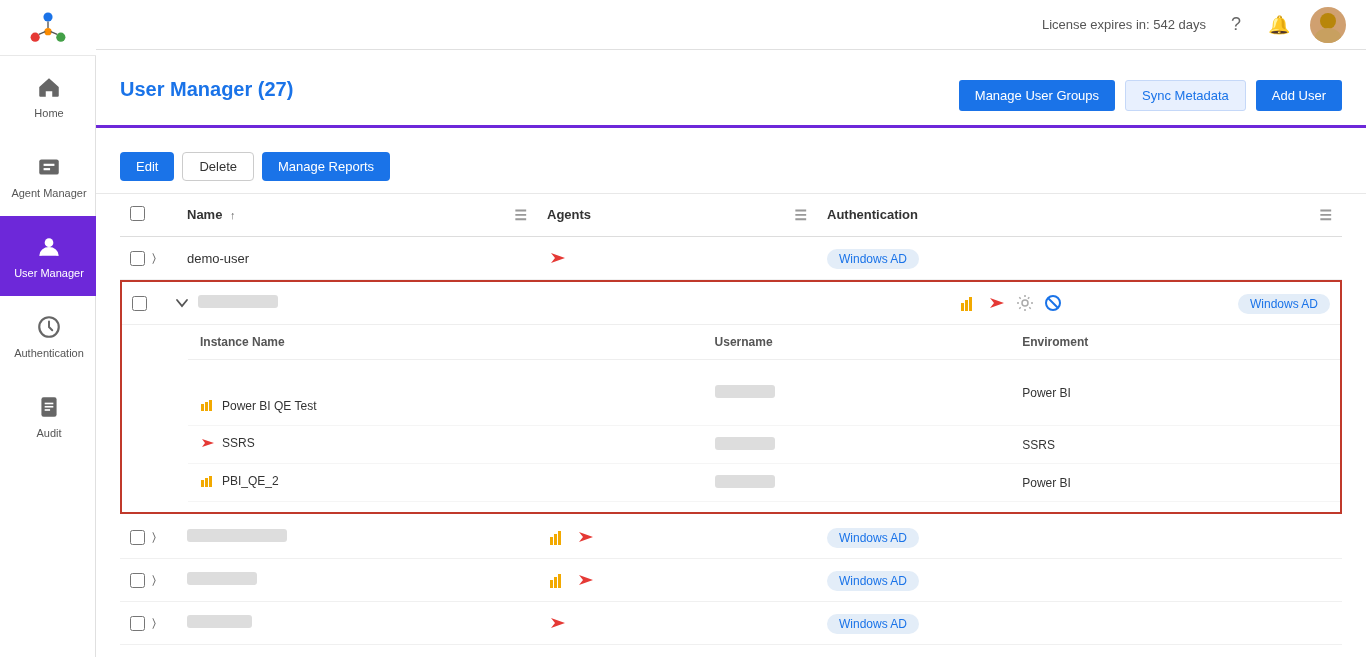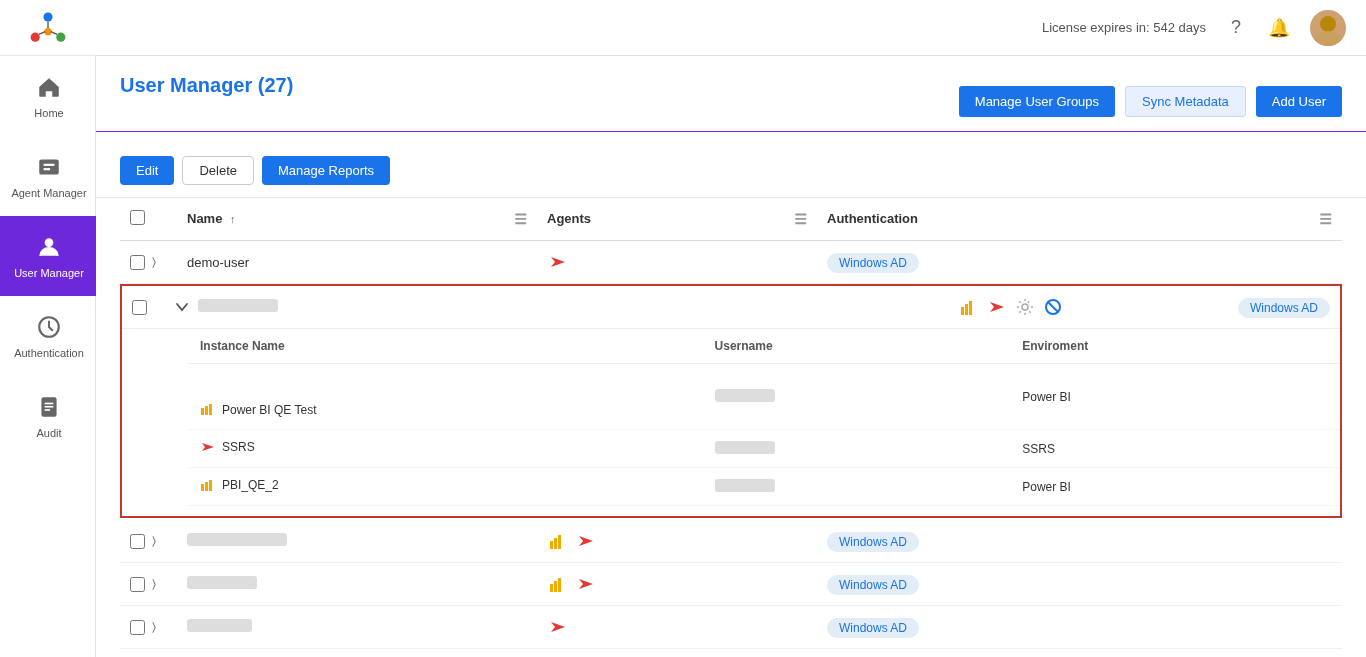--- a/index.html
+++ b/index.html
@@ -58,21 +58,21 @@
     .sidebar-item.active svg path, .sidebar-item.active svg rect, .sidebar-item.active svg circle { fill: #fff; }
 
     
     .main-content {
       flex: 1;
       display: flex;
       flex-direction: column;
       overflow: hidden;
     }
     .topbar {
-      height: 56px;
+      height: 50px;
       background: #fff;
       border-bottom: 1px solid #e0e0e0;
       display: flex;
       align-items: center;
       justify-content: flex-end;
       padding: 0 20px;
       gap: 16px;
     }
     .topbar-license {
       color: #555;
@@ -101,22 +101,23 @@
 
     
     .page-content {
       flex: 1;
       overflow-y: auto;
       padding: 0;
       background: #fff;
     }
     .page-header {
       padding: 18px 24px 4px 24px;
-      border-bottom: 1px solid #6d28d9;
-      display: flex;
+      border-bottom: 3px solid #6d28d9;
+      display: flex;
+      align-items: center;
       justify-content: space-between;
       padding-bottom: 14px;
     }
     .page-title {
       font-size: 20px;
       font-weight: 600;
       color: #1a73e8;
     }
     .header-buttons {
       display: flex;

